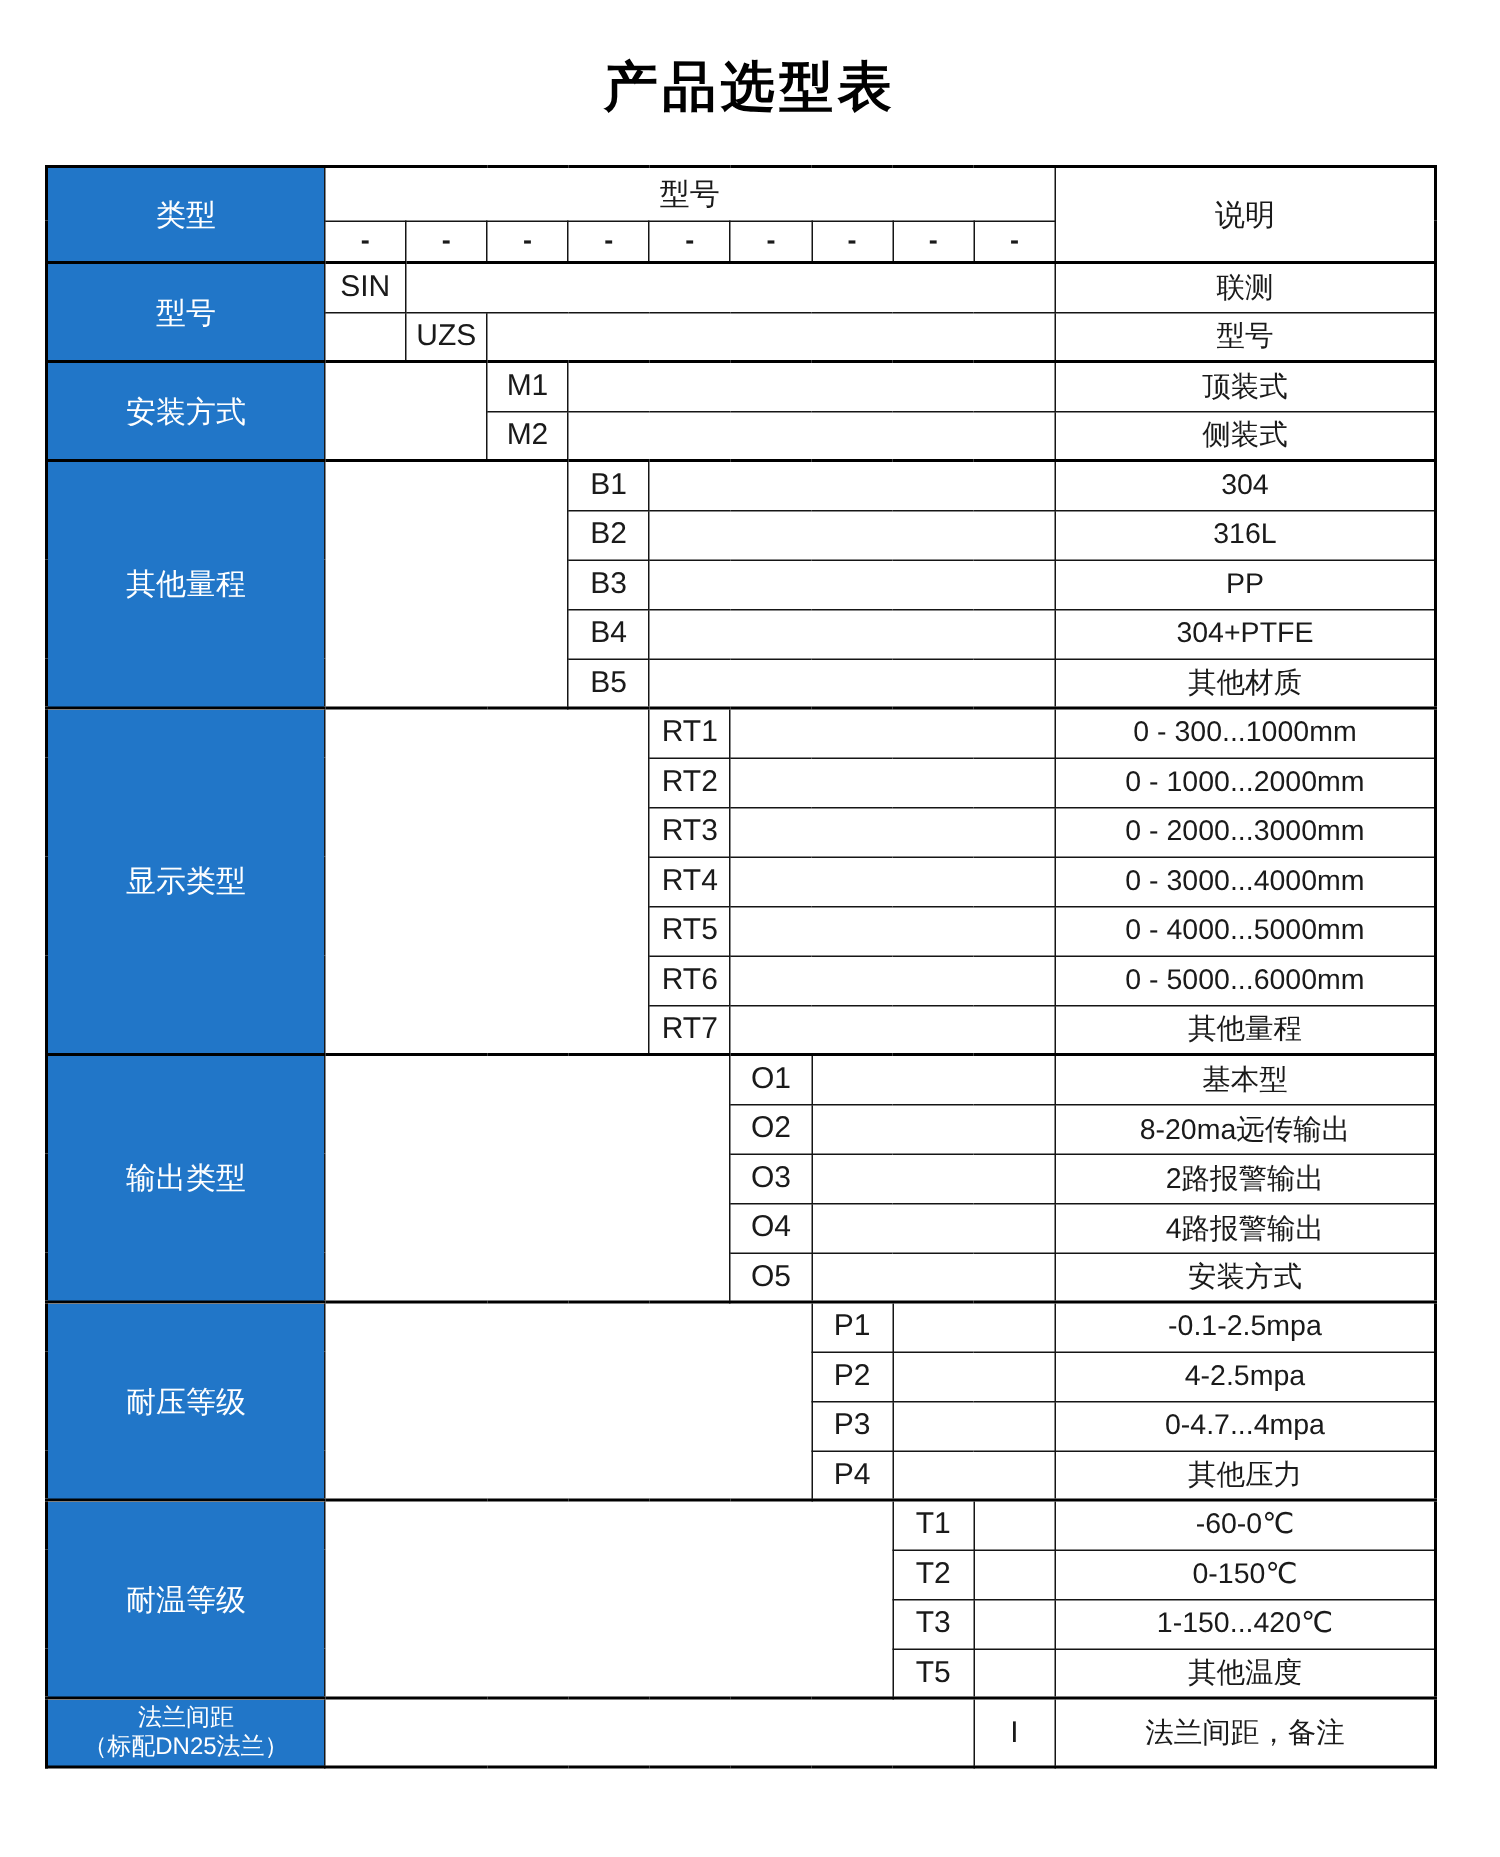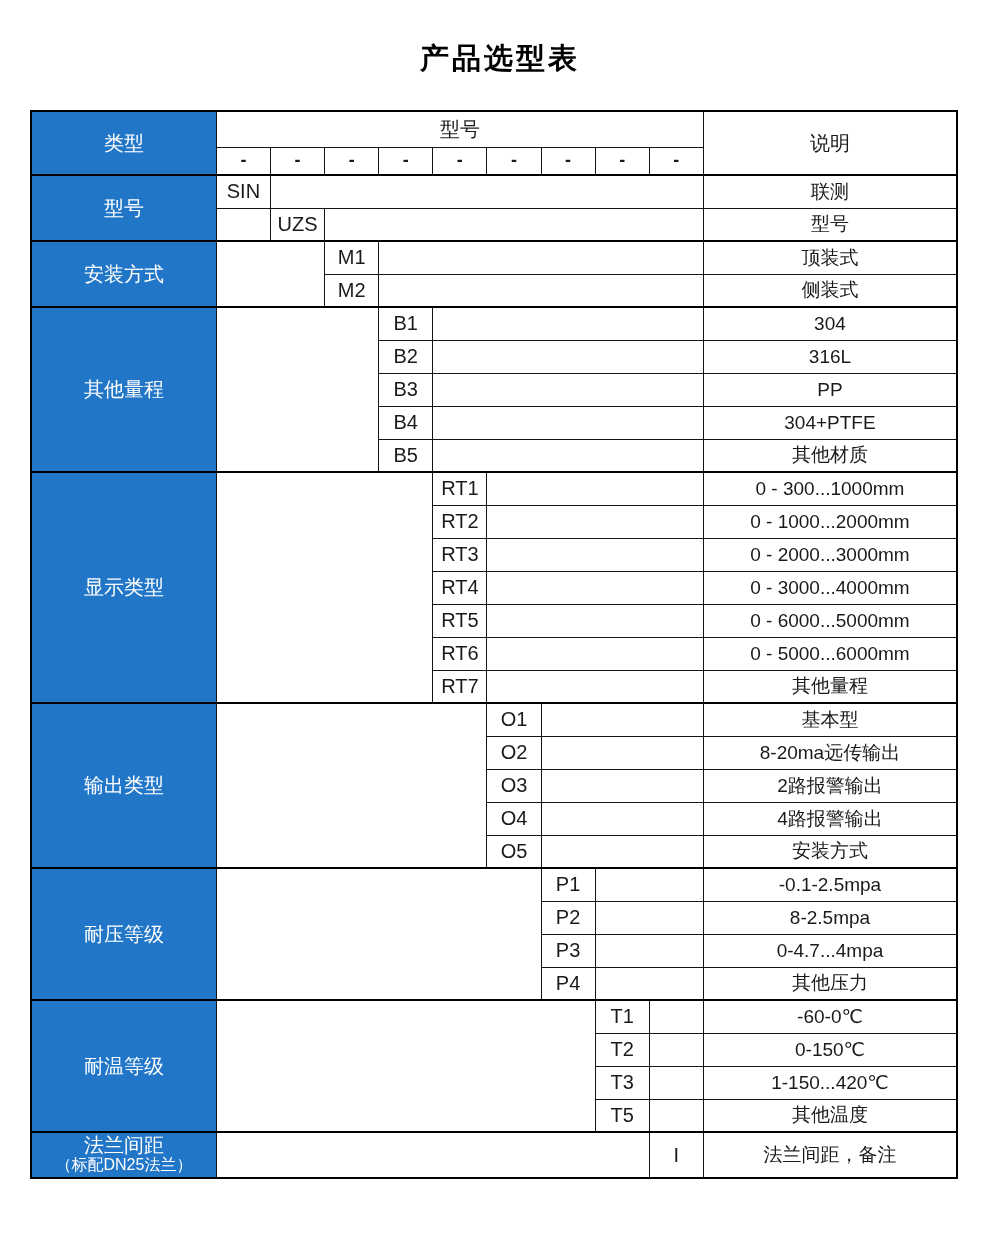--- a/index.html
+++ b/index.html
@@ -4,21 +4,21 @@
 <style>
   html,body{margin:0;padding:0;}
   body{
     width:1000px;height:1238px;background:#ffffff;
     font-family:"Liberation Sans","DejaVu Sans",sans-serif;
     color:#1a1a1a;
   }
   .page{width:1000px;height:1238px;background:#ffffff;overflow:hidden;}
   .title{
     margin:0;padding-top:28px;height:70px;
-    text-align:center;font-size:29px;font-weight:700;color:#000;
+    text-align:center;font-size:36px;font-weight:700;color:#000;
     letter-spacing:3px;line-height:60px;
   }
   table.sel{
     border-collapse:collapse;table-layout:fixed;
     width:928px;margin:12px 0 0 30px;
     border:2px solid #000;
   }
   td{
     border:1px solid #151515;padding:0;margin:0;
     text-align:center;vertical-align:middle;
@@ -27,21 +27,21 @@
   }
   tr.h1{height:36px;}
   tr.h2{height:28px;}
   tr.r{height:33px;}
   tr.last{height:46px;}
   tr.st td{border-top:2px solid #000;}
   td.blue{background:#2176C8;color:#ffffff;font-size:20px;}
   td.code{font-size:20px;}
   td.dash{font-weight:700;font-size:18px;}
   td.hdr{font-size:20px;}
-  td.blue2 .l1{display:block;font-size:20px;line-height:19px;}
+  td.blue2 .l1{display:block;font-size:16px;line-height:19px;}
   td.blue2 .l2{display:block;font-size:16px;line-height:19px;}
 </style>
 </head>
 <body>
 
 <div class="page">
 
   <h1 class="title">产品选型表</h1>
 
   <table class="sel">
@@ -149,21 +149,21 @@
       <td>0 - 2000...3000mm</td>
     </tr>
     <tr class="r">
       <td class="code">RT4</td>
       <td colspan="4"></td>
       <td>0 - 3000...4000mm</td>
     </tr>
     <tr class="r">
       <td class="code">RT5</td>
       <td colspan="4"></td>
-      <td>0 - 6000...5000mm</td>
+      <td>0 - 4000...5000mm</td>
     </tr>
     <tr class="r">
       <td class="code">RT6</td>
       <td colspan="4"></td>
       <td>0 - 5000...6000mm</td>
     </tr>
     <tr class="r">
       <td class="code">RT7</td>
       <td colspan="4"></td>
       <td>其他量程</td>
@@ -200,21 +200,21 @@
     <tr class="r st">
       <td class="blue" rowspan="4">耐压等级</td>
       <td colspan="6" rowspan="4"></td>
       <td class="code">P1</td>
       <td colspan="2"></td>
       <td>-0.1-2.5mpa</td>
     </tr>
     <tr class="r">
       <td class="code">P2</td>
       <td colspan="2"></td>
-      <td>8-2.5mpa</td>
+      <td>4-2.5mpa</td>
     </tr>
     <tr class="r">
       <td class="code">P3</td>
       <td colspan="2"></td>
       <td>0-4.7...4mpa</td>
     </tr>
     <tr class="r">
       <td class="code">P4</td>
       <td colspan="2"></td>
       <td>其他压力</td>

